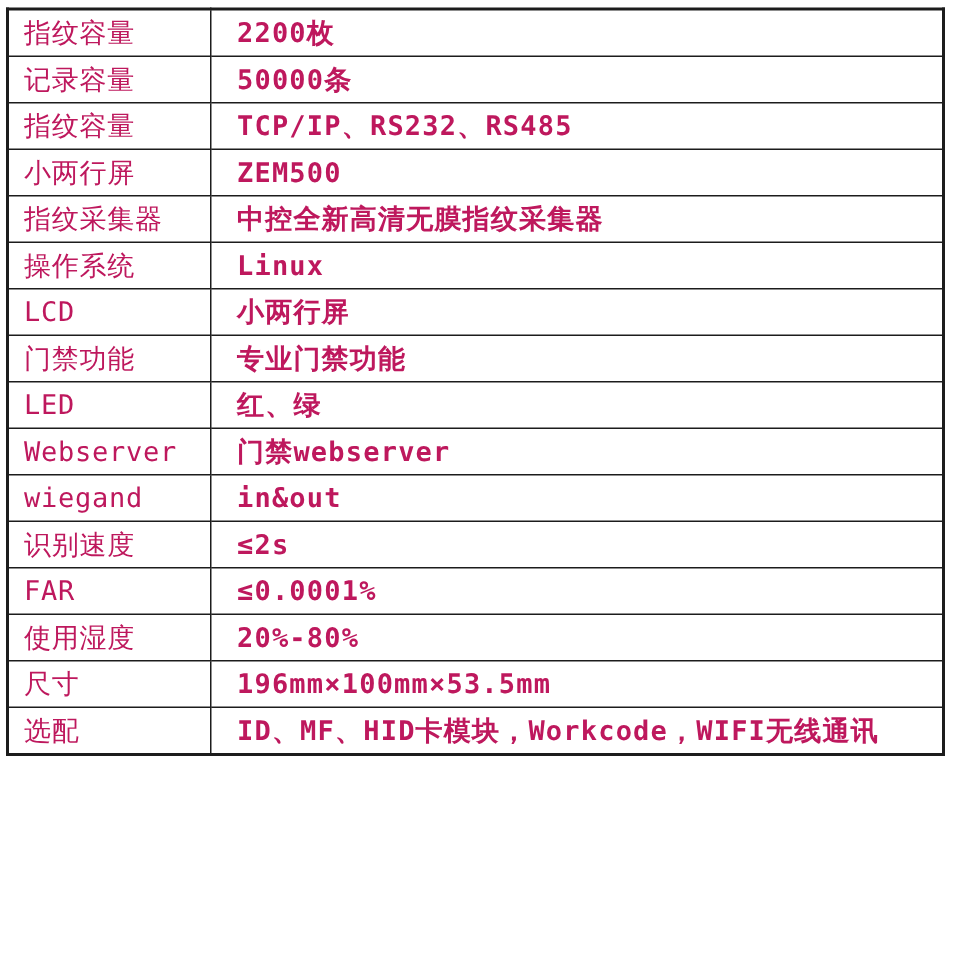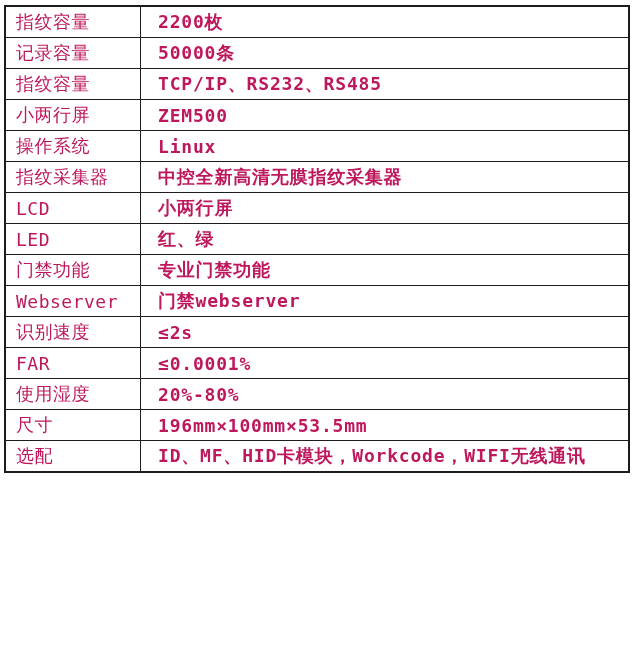--- a/index.html
+++ b/index.html
@@ -68,50 +68,54 @@
     <td class="value-cell">TCP/IP、RS232、RS485</td>
   </tr>
 
 
   <tr>
     <td class="label-cell">小两行屏</td>
     <td class="value-cell">ZEM500</td>
   </tr>
 
   <tr>
-    <td class="label-cell">操作系统</td>
-    <td class="value-cell">Linux</td>
+    <td class="label-cell">指纹采集器</td>
+    <td class="value-cell">中控全新高清无膜指纹采集器</td>
   </tr>
 
   <tr>
-    <td class="label-cell">指纹采集器</td>
-    <td class="value-cell">中控全新高清无膜指纹采集器</td>
+    <td class="label-cell">操作系统</td>
+    <td class="value-cell">Linux</td>
   </tr>
 
 
   <tr>
     <td class="label-cell">LCD</td>
     <td class="value-cell">小两行屏</td>
   </tr>
 
   <tr>
-    <td class="label-cell">LED</td>
-    <td class="value-cell">红、绿</td>
+    <td class="label-cell">门禁功能</td>
+    <td class="value-cell">专业门禁功能</td>
   </tr>
 
   <tr>
-    <td class="label-cell">门禁功能</td>
-    <td class="value-cell">专业门禁功能</td>
+    <td class="label-cell">LED</td>
+    <td class="value-cell">红、绿</td>
   </tr>
 
   <tr>
     <td class="label-cell">Webserver</td>
     <td class="value-cell">门禁webserver</td>
   </tr>
 
+  <tr>
+    <td class="label-cell">wiegand</td>
+    <td class="value-cell">in&amp;out</td>
+  </tr>
 
   <tr>
     <td class="label-cell">识别速度</td>
     <td class="value-cell">≤2s</td>
   </tr>
 
 
   <tr>
     <td class="label-cell">FAR</td>
     <td class="value-cell">≤0.0001%</td>

